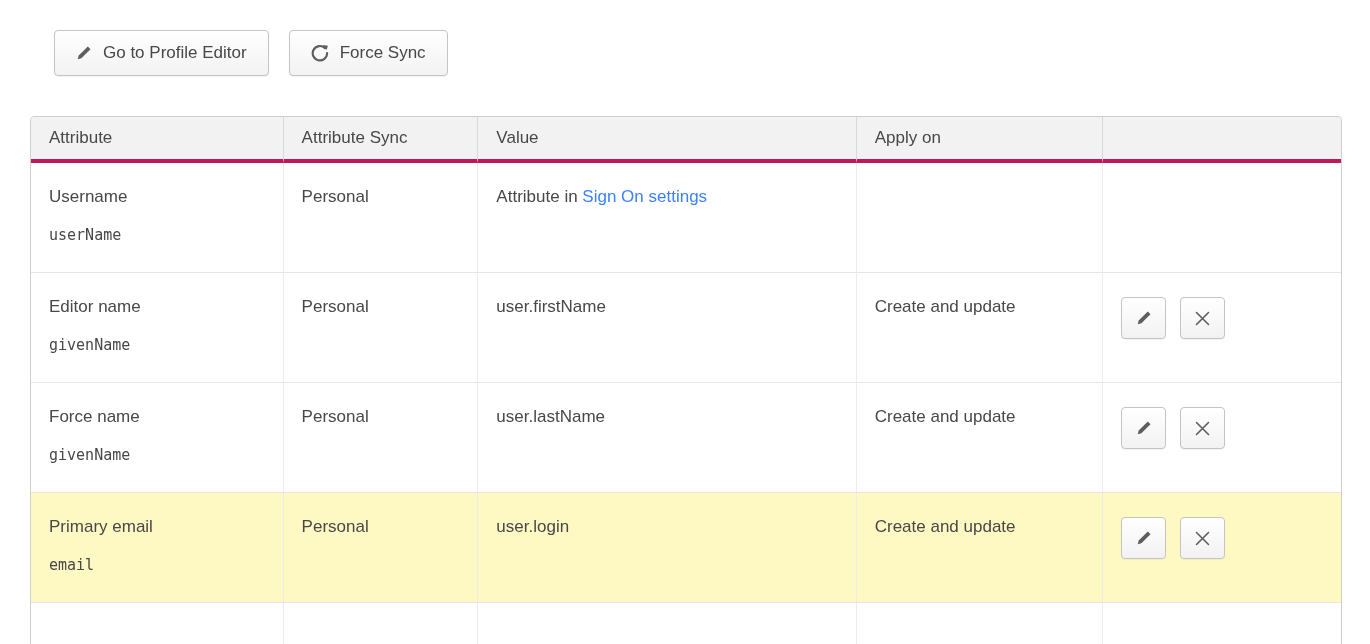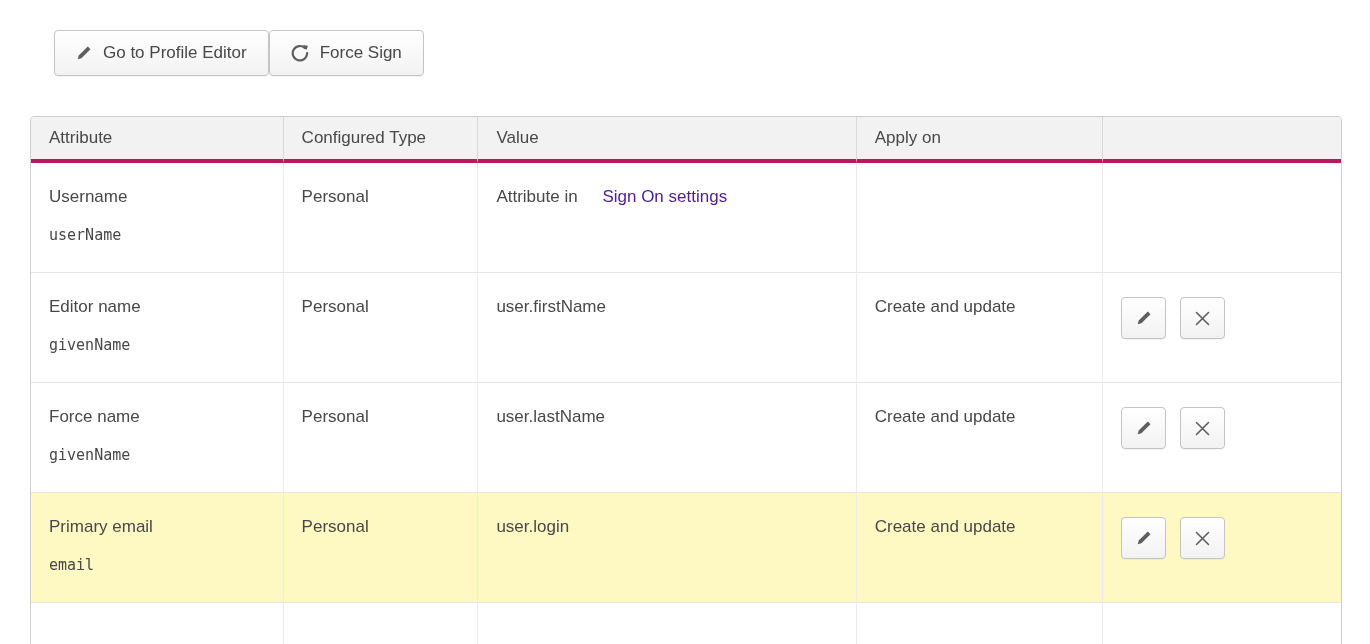--- a/index.html
+++ b/index.html
@@ -6,21 +6,21 @@
   html, body {
     width: 1370px; height: 644px;
     overflow: hidden;
     background: #ffffff;
     font-family: "Liberation Sans", "DejaVu Sans", sans-serif;
     color: #484848;
   }
   .page { padding: 30px 28px 0 30px; }
 
   
-  .toolbar { display: flex; margin-bottom: 40px; padding-left: 24px; }
+  .toolbar { display: flex; gap: 20px; margin-bottom: 40px; padding-left: 24px; }
   .btn {
     display: inline-flex; align-items: center; gap: 11px;
     height: 46px; padding: 0 21px;
     border: 1px solid #c4c4c4; border-radius: 4px;
     background: linear-gradient(#ffffff, #f2f2f2);
     box-shadow: 0 1px 1px rgba(0,0,0,0.05);
     color: #484848; font-size: 17px;
     font-family: inherit;
     cursor: pointer;
   }
@@ -68,21 +68,21 @@
   tbody tr.stub td { height: 42px; border-bottom: none; padding-top: 10px; }
 
   .attr-label { display: block; }
   .attr-var {
     display: block;
     margin-top: 19px;
     font-family: "DejaVu Sans Mono", "Liberation Mono", monospace;
     font-size: 15px;
     color: #484848;
   }
-  a.value-link { color: #4c1d95; text-decoration: none; cursor: pointer; margin-left: 20px; }
+  a.value-link { color: #3b82f6; text-decoration: none; cursor: pointer; }
 
   
   .actions { white-space: nowrap; }
   .icon-btn {
     display: inline-flex; align-items: center; justify-content: center;
     width: 45px; height: 42px;
     border: 1px solid #c4c4c4; border-radius: 4px;
     background: linear-gradient(#ffffff, #f2f2f2);
     box-shadow: 0 1px 1px rgba(0,0,0,0.05);
     cursor: pointer;
@@ -107,37 +107,37 @@
       <span>Go to Profile Editor</span>
     </button>
 
     <button class="btn">
       <span>
         <svg width="18" height="18" viewBox="0 0 20 20">
           <path d="M15.6 4.6 A 8 8 0 1 0 17.9 10" fill="none" stroke="#5e5e5e" stroke-width="2.4" stroke-linecap="round"></path>
           <polygon points="13.2,1.2 17.3,6.8 18.8,1.9" fill="#5e5e5e"></polygon>
         </svg>
       </span>
-      <span>Force Sign</span>
+      <span>Force Sync</span>
     </button>
   </div>
 
   <div class="table-wrap">
     <table>
       <colgroup>
         <col class="c-attr">
           <col class="c-type">
           <col class="c-value">
           <col class="c-apply">
           <col class="c-act">
       </colgroup>
       <thead>
         <tr>
           <th>Attribute</th>
-          <th>Configured Type</th>
+          <th>Attribute Sync</th>
           <th>Value</th>
           <th>Apply on</th>
           <th></th>
         </tr>
       </thead>
       <tbody>
 
         <tr>
           <td>
             <span class="attr-label">Username</span>

